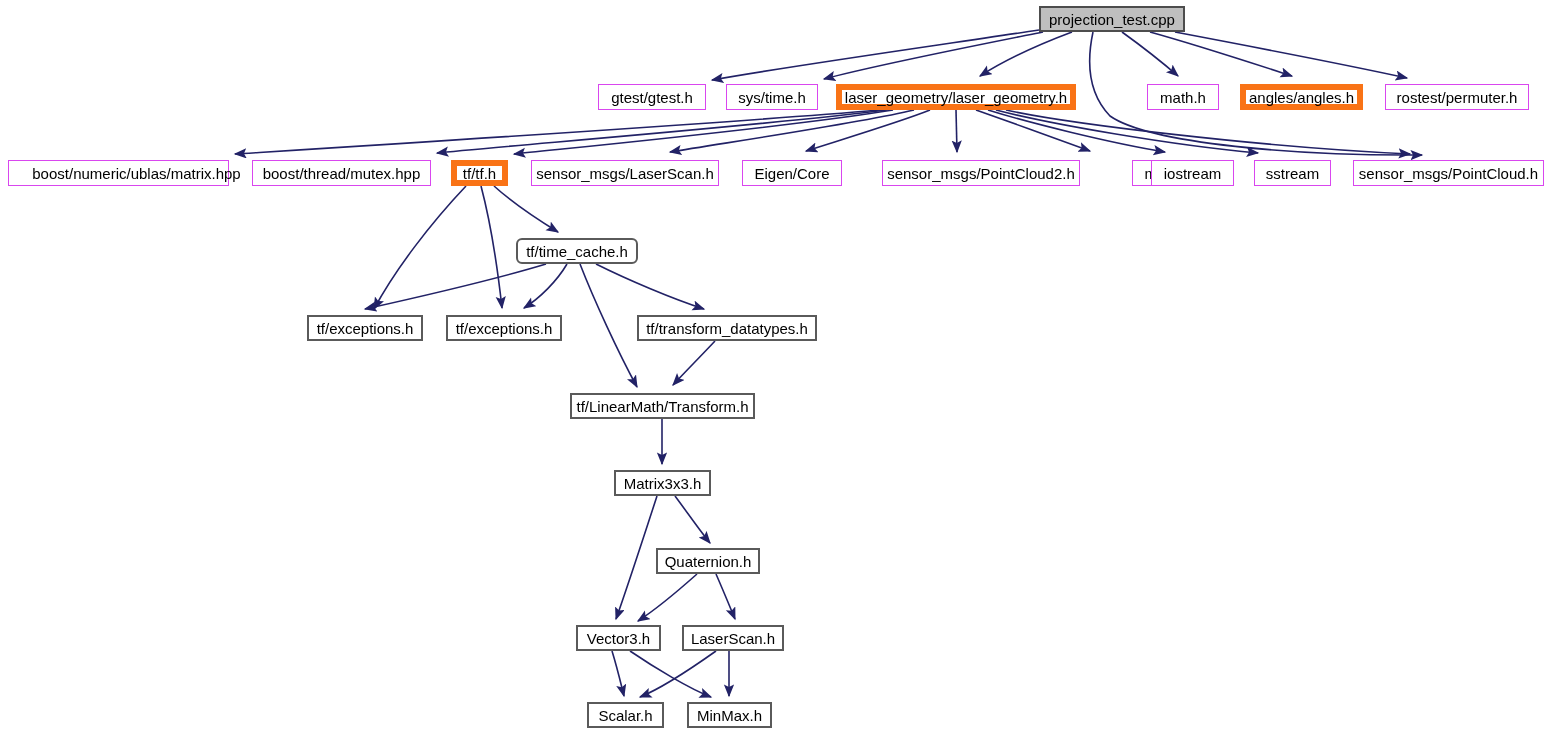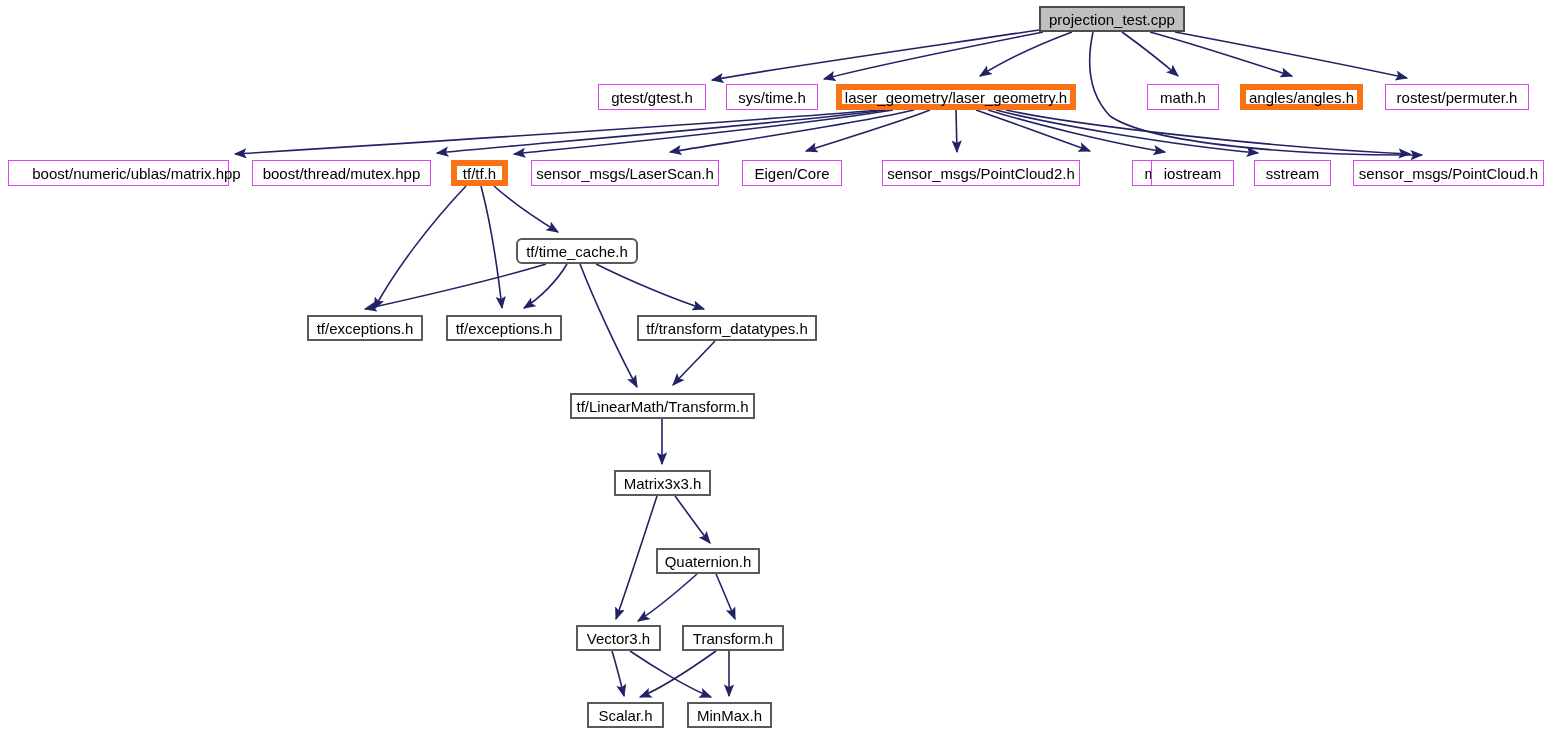--- a/index.html
+++ b/index.html
@@ -144,21 +144,21 @@
       <div class="node mid" style="left: 614px; top: 470px; width: 97px; height: 26px;">
         <span>Matrix3x3.h</span>
       </div>
       <div class="node mid" style="left: 656px; top: 548px; width: 104px; height: 26px;">
         <span>Quaternion.h</span>
       </div>
       <div class="node mid" style="left: 576px; top: 625px; width: 85px; height: 26px;">
         <span>Vector3.h</span>
       </div>
       <div class="node mid" style="left: 682px; top: 625px; width: 102px; height: 26px;">
-        <span>Transform.h</span>
+        <span>LaserScan.h</span>
       </div>
       <div class="node mid" style="left: 587px; top: 702px; width: 77px; height: 26px;">
         <span>Scalar.h</span>
       </div>
       <div class="node mid" style="left: 687px; top: 702px; width: 85px; height: 26px;">
         <span>MinMax.h</span>
       </div>
     </div>
 </div>
 

